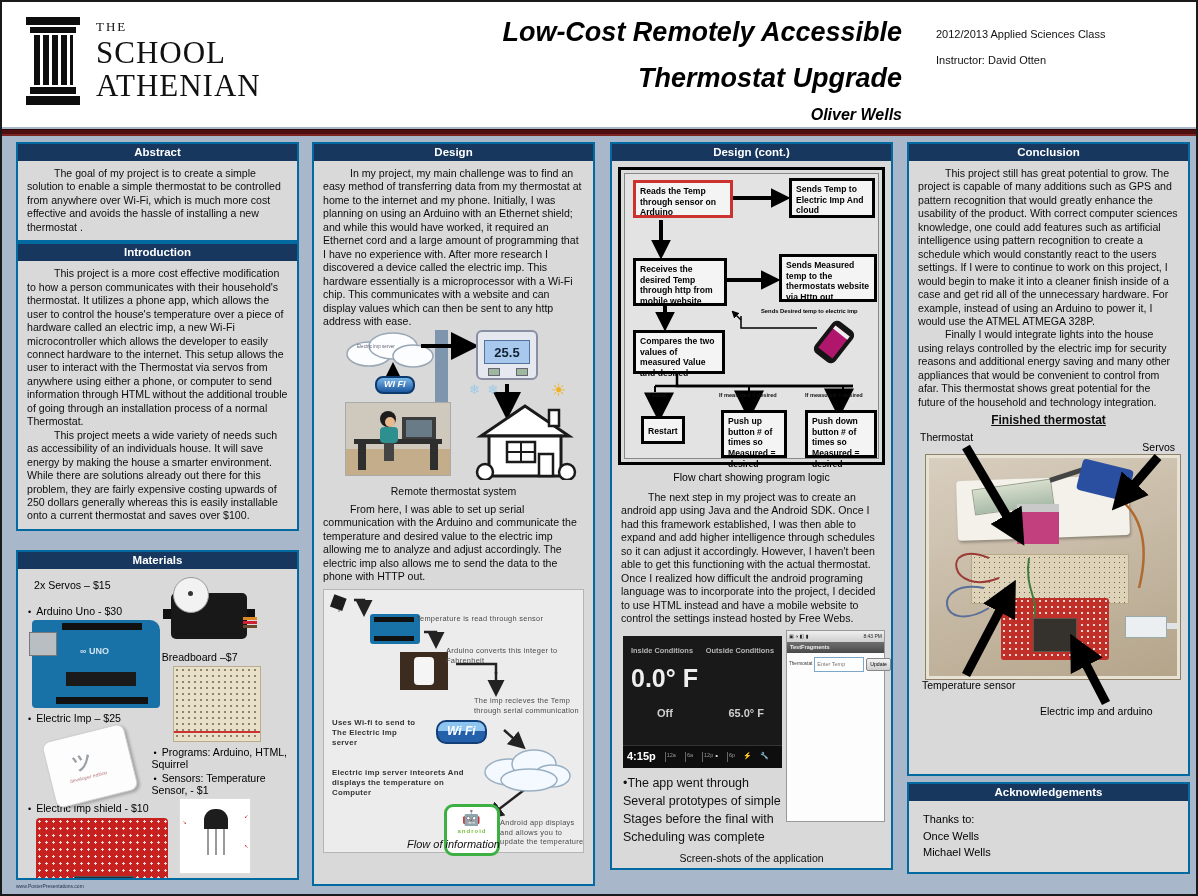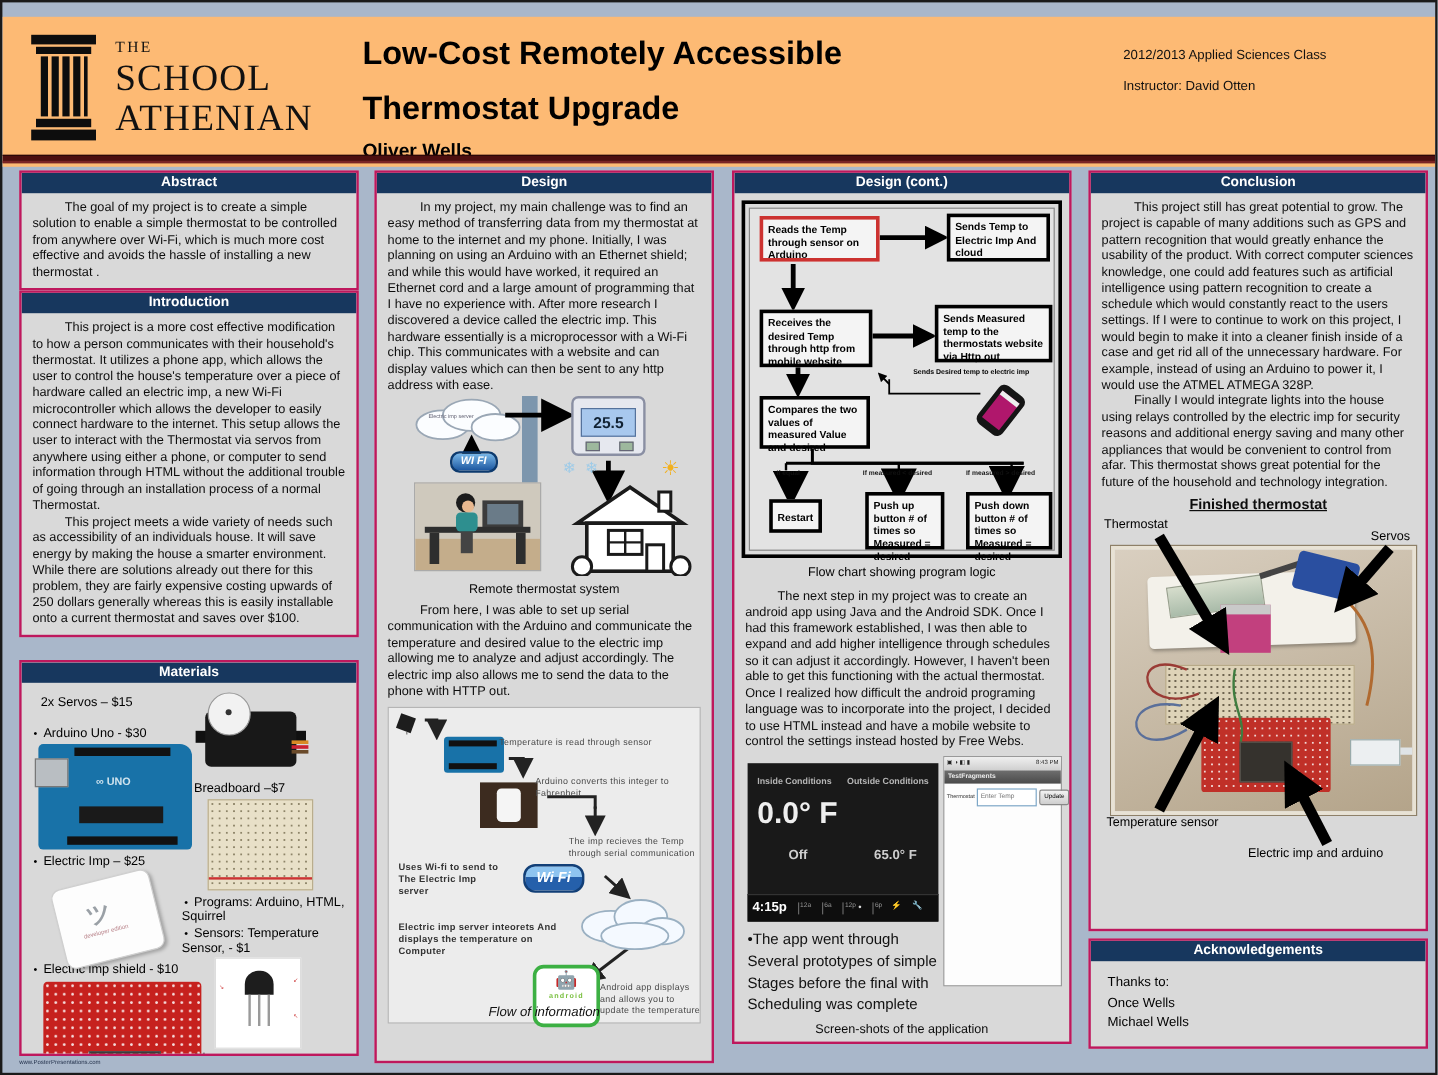--- a/index.html
+++ b/index.html
@@ -1,33 +1,33 @@
 <!DOCTYPE html>
 <html><head>
 <meta charset="utf-8">
 <style>
   html,body{margin:0;padding:0;background:#888;}
   .poster{position:relative;width:1198px;height:896px;background:#a9b7ca;border:2px solid #1a1a1a;
           box-sizing:border-box;font-family:"Liberation Sans",sans-serif;overflow:hidden;}
   
-  .header{position:absolute;left:0;top:12px;width:100%;height:125px;background:#fdba74;}
+  .header{position:absolute;left:0;top:0;width:100%;height:125px;background:#ffffff;}
   .rule{position:absolute;left:0;top:127px;width:100%;height:7px;background:#4d0f10;border-top:1px solid #2b0707;border-bottom:2px solid #7a2424;box-sizing:border-box;}
   .logo{position:absolute;left:20px;top:13px;display:flex;gap:12px;align-items:center;}
   .logo-text{color:#111;}
   .logo-the{font-family:"Liberation Serif",serif;font-size:13px;letter-spacing:2px;margin-bottom:2px;}
   .logo-big{font-family:"Liberation Serif",serif;font-size:31px;line-height:1.05;letter-spacing:1px;}
-  .title-block{position:absolute;left:300px;top:8px;width:600px;text-align:left;}
+  .title-block{position:absolute;left:300px;top:8px;width:600px;text-align:right;font-style:italic;}
   .title-l{font-size:27px;font-weight:bold;color:#000;line-height:1.7;}
   .author{font-size:16px;font-weight:bold;margin-top:4px;}
   .hdr-right{position:absolute;right:30px;top:26px;width:230px;font-size:11px;color:#111;text-align:left;}
   .hdr-right div{margin-bottom:14px;}
   
   .col{position:absolute;top:140px;width:283px;}
   .c1{left:14px}.c2{left:310px}.c3{left:608px}.c4{left:905px}
-  .box{border:2px solid #be185d;background:#d9d9d9;box-sizing:border-box;overflow:hidden;}
+  .box{border:2px solid #0369a1;background:#d9d9d9;box-sizing:border-box;overflow:hidden;}
   .box-h{background:#17375e;color:#fff;font-weight:bold;font-size:11.5px;text-align:center;padding:2px 0 3px;}
   .box-b{padding:6px 9px;font-size:10.6px;line-height:1.27;color:#0d0d0d;}
   .para{text-indent:27px;margin:0;}
   .cap{text-align:center;font-size:10.5px;margin-top:3px;}
   .abs{position:absolute;box-sizing:border-box;}
   svg.abs{pointer-events:none;}
   
   .mat-body{display:flex;padding:4px 6px;font-size:10.6px;}
   .mat-l{width:47%;}.mat-r{width:53%;}
   .mi{margin:2px 0 2px 2px;}

